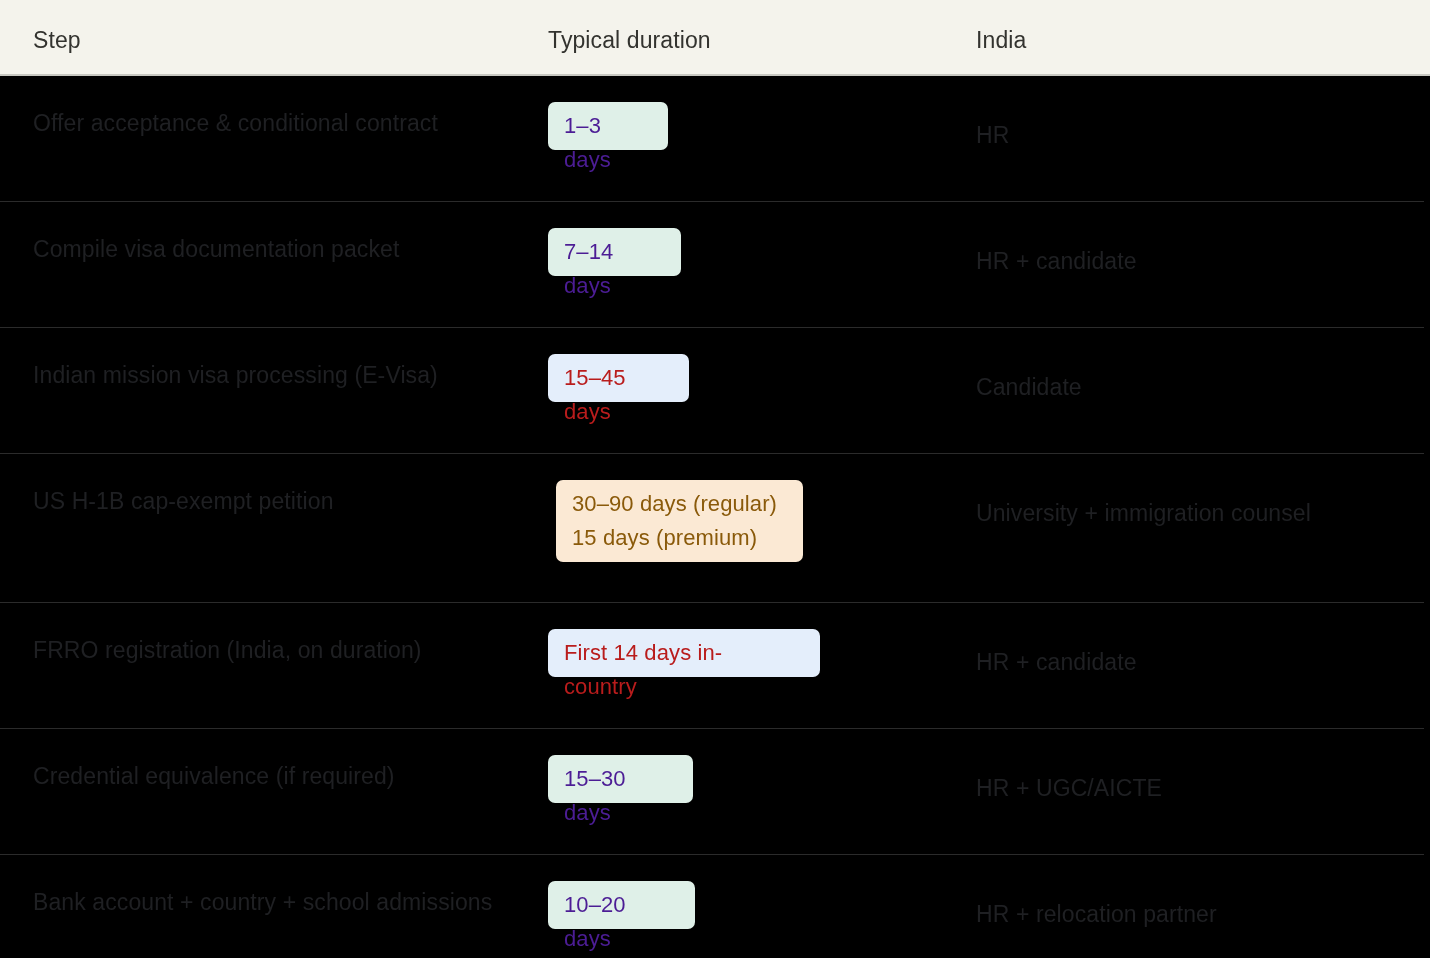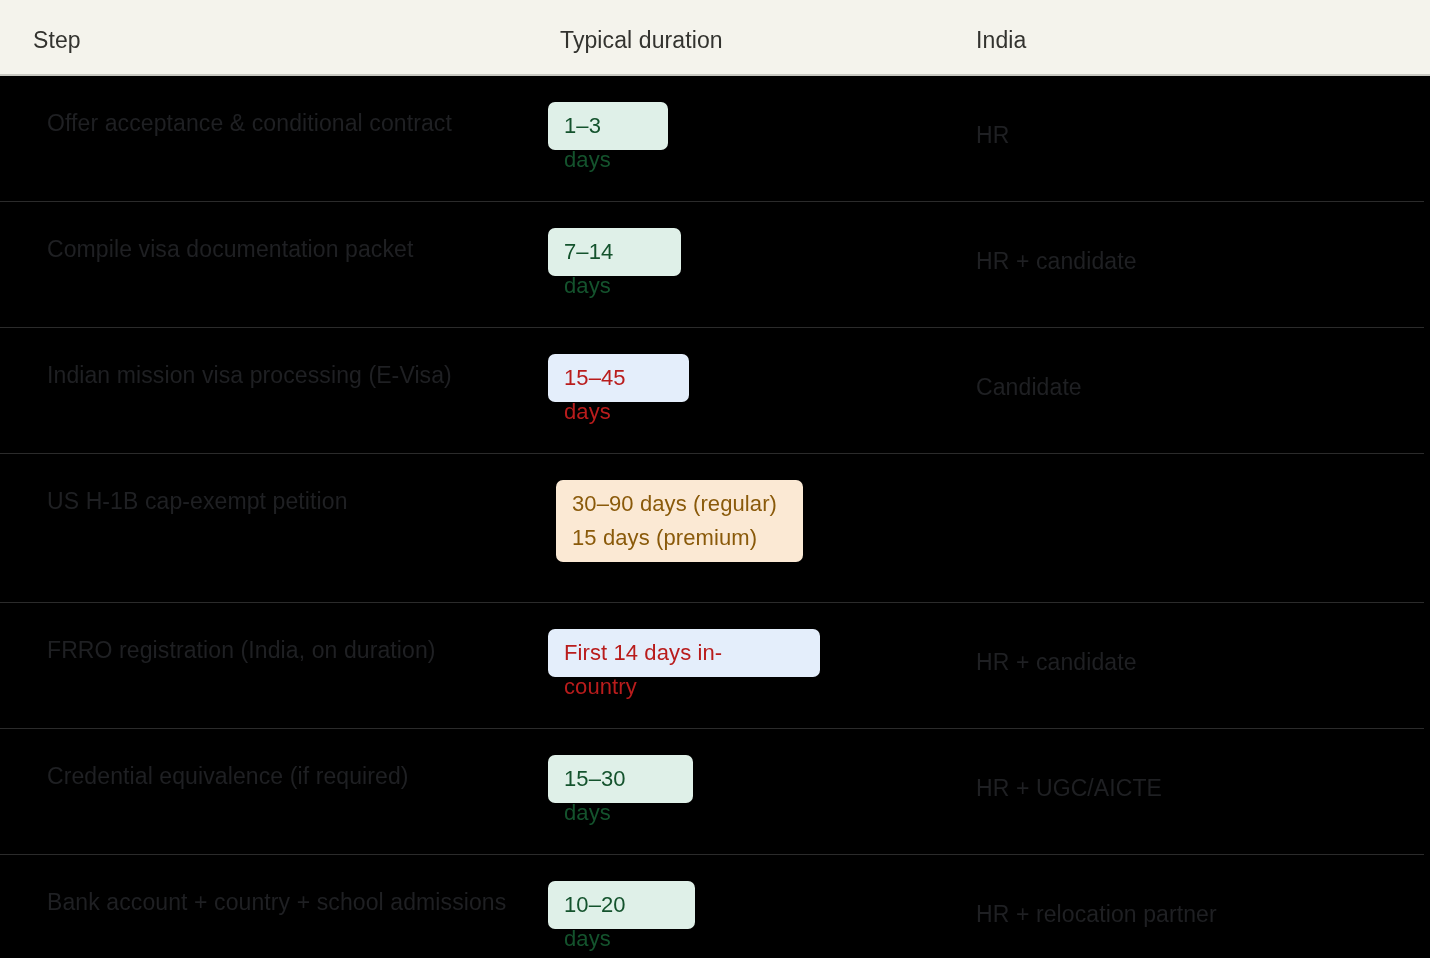--- a/index.html
+++ b/index.html
@@ -39,40 +39,40 @@
     position: absolute;
     top: 26px;
     font-size: 23px;
     line-height: 28px;
     color: #33332f;
     font-weight: 400;
     letter-spacing: 0.1px;
     white-space: nowrap;
   }
   .col1 { left: 33px; }
-  .col2 { left: 548px; margin-left: 12px; }
+  .col2 { left: 548px; }
   .col3 { left: 976px; }
 
   
   .tbody { position: relative; }
 
   .tr {
     position: relative;
     background: #000000;
     box-sizing: border-box;
     border-bottom: 1px solid #2b2b2b;
   }
 
   .cell {
     position: absolute;
     box-sizing: border-box;
   }
 
   .cell-step {
-    left: 47px;
+    left: 33px;
     width: 470px;
     top: 26px;
     font-size: 23px;
     line-height: 42px;
     color: #1f2023;
     letter-spacing: 0.1px;
   }
 
   .cell-owner {
     left: 976px;
@@ -107,21 +107,21 @@
   }
   .badge-inner {
     display: block;
   }
 
   
   .badge.two-line {
     height: 82px;
   }
 
-  .badge.green  { background: #dff0e8; color: #14532d; }
+  .badge.green  { background: #dff0e8; color: #4c1d95; }
   .badge.blue   { background: #e4eefb; color: #b91c1c; }
   .badge.orange { background: #fbe9d4; color: #8a5a0a; margin-left: 8px; }
 
   
   .w-1-3   { width: 120px; }
   .w-7-14  { width: 133px; }
   .w-15-45 { width: 141px; }
   .w-30-90 { width: 247px; }
   .w-frro  { width: 272px; }
   .w-15-30 { width: 145px; }
@@ -181,20 +181,21 @@
     </div>
 
     <div class="tr" style="height:149px">
       <div class="cell cell-step">US H-1B cap-exempt petition</div>
       <div class="cell cell-duration">
         <span class="badge orange two-line w-30-90">
             <span class="badge-inner">30–90 days (regular) </span>
             <span class="ovf">15 days (premium)</span>
           </span>
       </div>
+      <div class="cell cell-owner">University + immigration counsel</div>
     </div>
 
     <div class="tr" style="height:126px">
       <div class="cell cell-step">FRRO registration (India, on duration)</div>
       <div class="cell cell-duration">
         <span class="badge blue w-frro">
             <span class="badge-inner">First 14 days in-</span>
             <span class="ovf">country</span>
           </span>
       </div>

